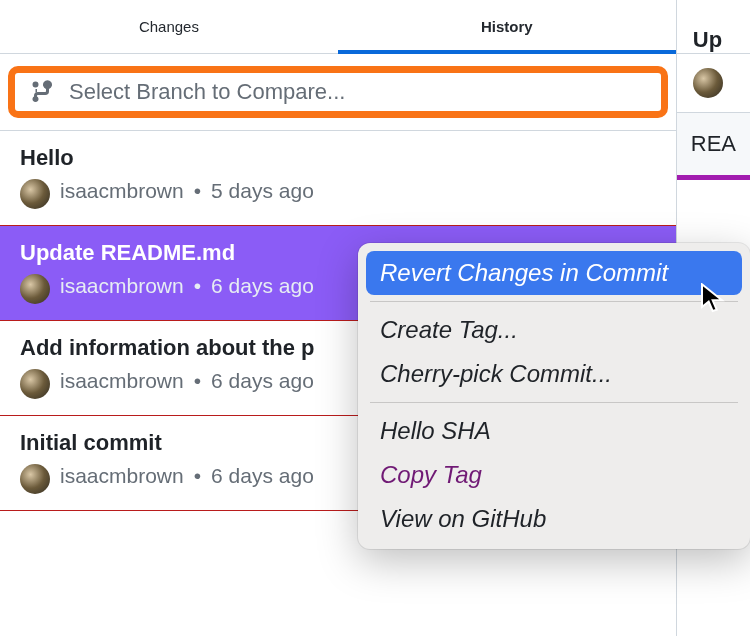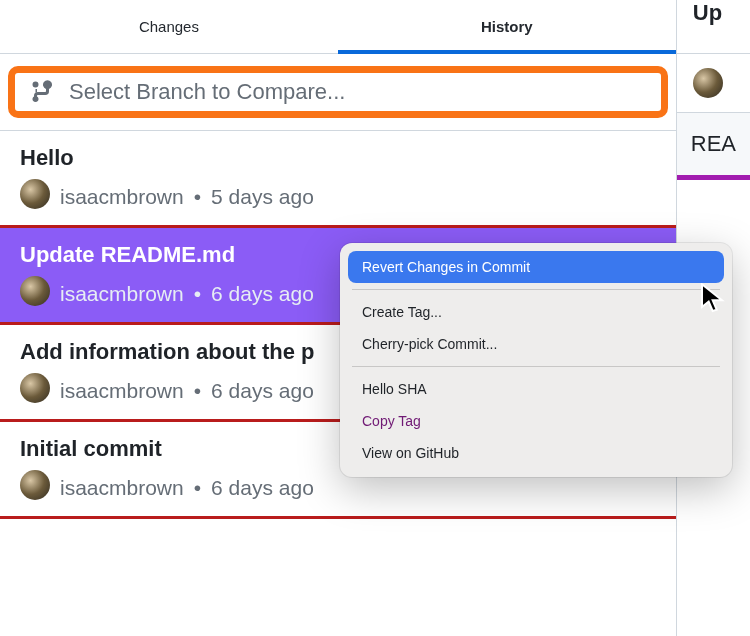--- a/index.html
+++ b/index.html
@@ -61,85 +61,86 @@
     padding: 0 16px;
     gap: 14px;
     color: #656d76;
     font-size: 22px;
     cursor: pointer;
   }
   .branch-icon svg { display: block; }
   .commit-list { flex: 1; }
   .commit {
     padding: 14px 20px 16px 20px;
-    border-bottom: 3px solid #b91c1c;
+    border-bottom: 1px solid #b91c1c;
     cursor: pointer;
   }
   .commit.selected {
     background: #8b5cf6;
     color: #fff;
   }
   .commit-title {
     font-size: 22px;
     font-weight: 600;
     margin-bottom: 8px;
     white-space: nowrap;
     overflow: hidden;
     text-overflow: ellipsis;
   }
   .commit.selected .commit-title { color: #fff; }
   .commit-meta {
     display: flex;
-    align-items: flex-end;
+    align-items: flex-start;
     gap: 10px;
     font-size: 21px;
     color: #656d76;
   }
   .commit.selected .commit-meta { color: #e6edf3; }
   .avatar {
     width: 30px; height: 30px;
     border-radius: 50%;
     background: radial-gradient(circle at 35% 35%, #d9c7a6 0%, #6b5a3a 50%, #2f2a20 100%);
     flex-shrink: 0;
   }
   .dot { color: inherit; }
   
   .rp-header {
     height: 54px;
     border-bottom: 1px solid #d0d7de;
     display: flex;
-    align-items: flex-start;
+    align-items: flex-end;
     padding: 0 16px;
     font-size: 22px;
     font-weight: 600;
   }
   .rp-userrow {
     display: flex;
     align-items: center;
     padding: 14px 16px;
     border-bottom: 1px solid #d0d7de;
   }
   .rp-file {
     padding: 18px 14px;
     font-size: 22px;
     background: #f6f8fa;
     border-bottom: 5px solid #a21caf;
   }
   
   .context-menu {
     position: absolute;
-    left: 340px;
+    left: 358px;
     top: 243px;
     width: 392px;
     background: #eeedec;
     border-radius: 12px;
     box-shadow: 0 12px 40px rgba(0,0,0,0.25), 0 0 0 1px rgba(0,0,0,0.08);
     padding: 8px;
-    font-size: 14px;
+    font-size: 24px;
     color: #1f2328;
+    font-style: italic;
   }
   .menu-item {
     padding: 8px 14px;
     border-radius: 8px;
     cursor: pointer;
     white-space: nowrap;
   }
   .menu-item.highlight {
     background: #3a78ee;
     color: #fff;

